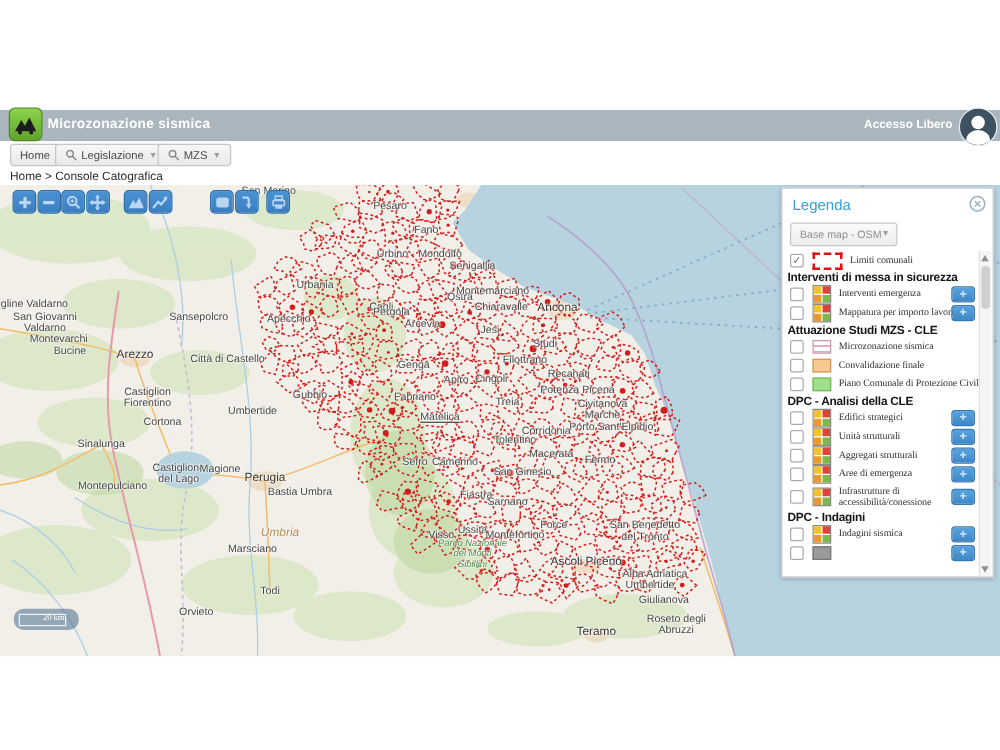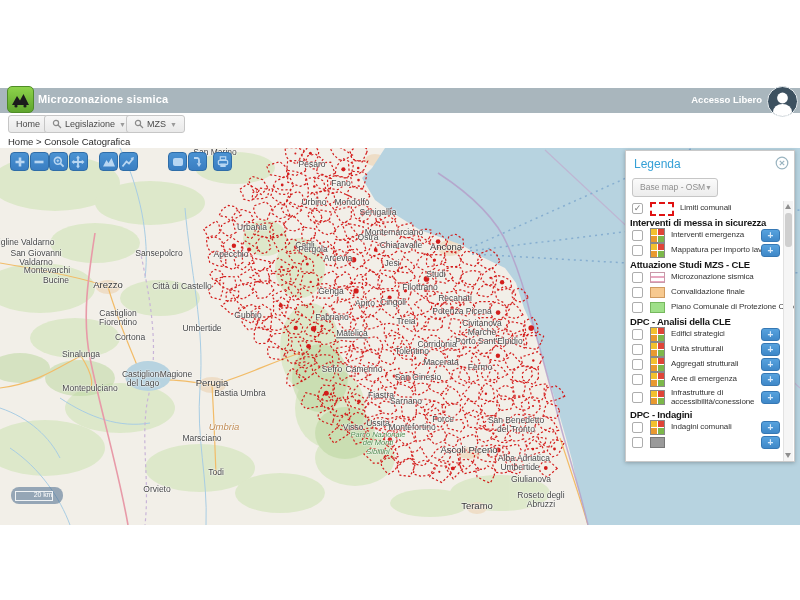--- a/index.html
+++ b/index.html
@@ -38,21 +38,21 @@
   .legend-list{position:absolute;left:0;top:50px;width:168px;height:260px;overflow:hidden;}
   .lrow{position:relative;display:flex;align-items:center;height:15px;padding-left:6px;}
   .lrow.tall{height:21px;}
   .lsec{height:12px;font-size:9.5px;font-weight:bold;color:#151515;padding-left:4px;display:flex;align-items:center;letter-spacing:-.2px;}
   .cb{width:11px;height:11px;border:1px solid #adadad;border-radius:2px;background:#fff;box-sizing:border-box;font-size:9px;line-height:9px;color:#777;text-align:center;flex:0 0 auto;}
   .swatch{flex:0 0 auto;margin-left:7px;}
   .sw-dashed{width:20px;height:10px;background:#fff;border:2px dashed #e01212;}
   .sw-quad{width:13px;height:13px;border:1px solid #8a8a8a;background:#fff;display:grid;grid-template-columns:1fr 1fr;grid-template-rows:1fr 1fr;gap:1px;padding:0;}
   .sw-quad i{display:block;}
   .sw-rect{width:15px;height:11px;box-sizing:border-box;}
-  .lbl{font-size:8px;color:#333;margin-left:6px;letter-spacing:-.1px;white-space:pre-line;line-height:1.05;flex:1;overflow:hidden;white-space:nowrap;}
+  .lbl{font-size:8px;color:#333;margin-left:6px;letter-spacing:-.1px;white-space:pre-line;line-height:1.05;flex:1;overflow:hidden;white-space:nowrap;font-family:Liberation Serif, serif;}
   .lbl.wrap{white-space:pre-line;}
   .plusbtn{position:absolute;right:14px;top:1px;width:19px;height:13px;background:linear-gradient(#57a2de,#3f88c8);border:1px solid #3678b4;border-radius:3px;color:#d9ebfc;font-size:10px;font-weight:bold;line-height:11px;text-align:center;box-sizing:border-box;}
   .lrow.tall .plusbtn{top:4px;}
   
   .lscroll{position:absolute;right:1px;top:50px;width:9px;height:260px;background:#f5f5f5;border-left:1px solid #e2e2e2;}
   .lscroll .up,.lscroll .dn{position:absolute;left:1px;width:0;height:0;border-left:3.5px solid transparent;border-right:3.5px solid transparent;}
   .lscroll .up{top:3px;border-bottom:5px solid #8f8f8f;}
   .lscroll .dn{bottom:3px;border-top:5px solid #8f8f8f;}
   .lscroll .thumb{position:absolute;left:1px;top:12px;width:7px;height:34px;background:#cfcfcf;border-radius:3px;}
 </style>
@@ -789,21 +789,21 @@
       </div>
       <div class="lsec">DPC - Indagini</div>
       <div class="lrow">
         <div class="cb"></div>
         <div class="swatch sw-quad">
           <i style="background: rgb(242, 193, 46);"></i>
           <i style="background: rgb(224, 68, 56);"></i>
           <i style="background: rgb(233, 153, 47);"></i>
           <i style="background: rgb(124, 184, 74);"></i>
         </div>
-        <div class="lbl">Indagini comunali</div>
+        <div class="lbl">Indagini sismica</div>
         <div class="plusbtn">+</div>
       </div>
       <div class="lrow">
         <div class="cb"></div>
         <div class="swatch sw-rect" style="background: rgb(154, 154, 154); border: 1px solid rgb(119, 119, 119);"></div>
         <div class="lbl"></div>
         <div class="plusbtn">+</div>
       </div>
     </div>
   <div class="lscroll">

